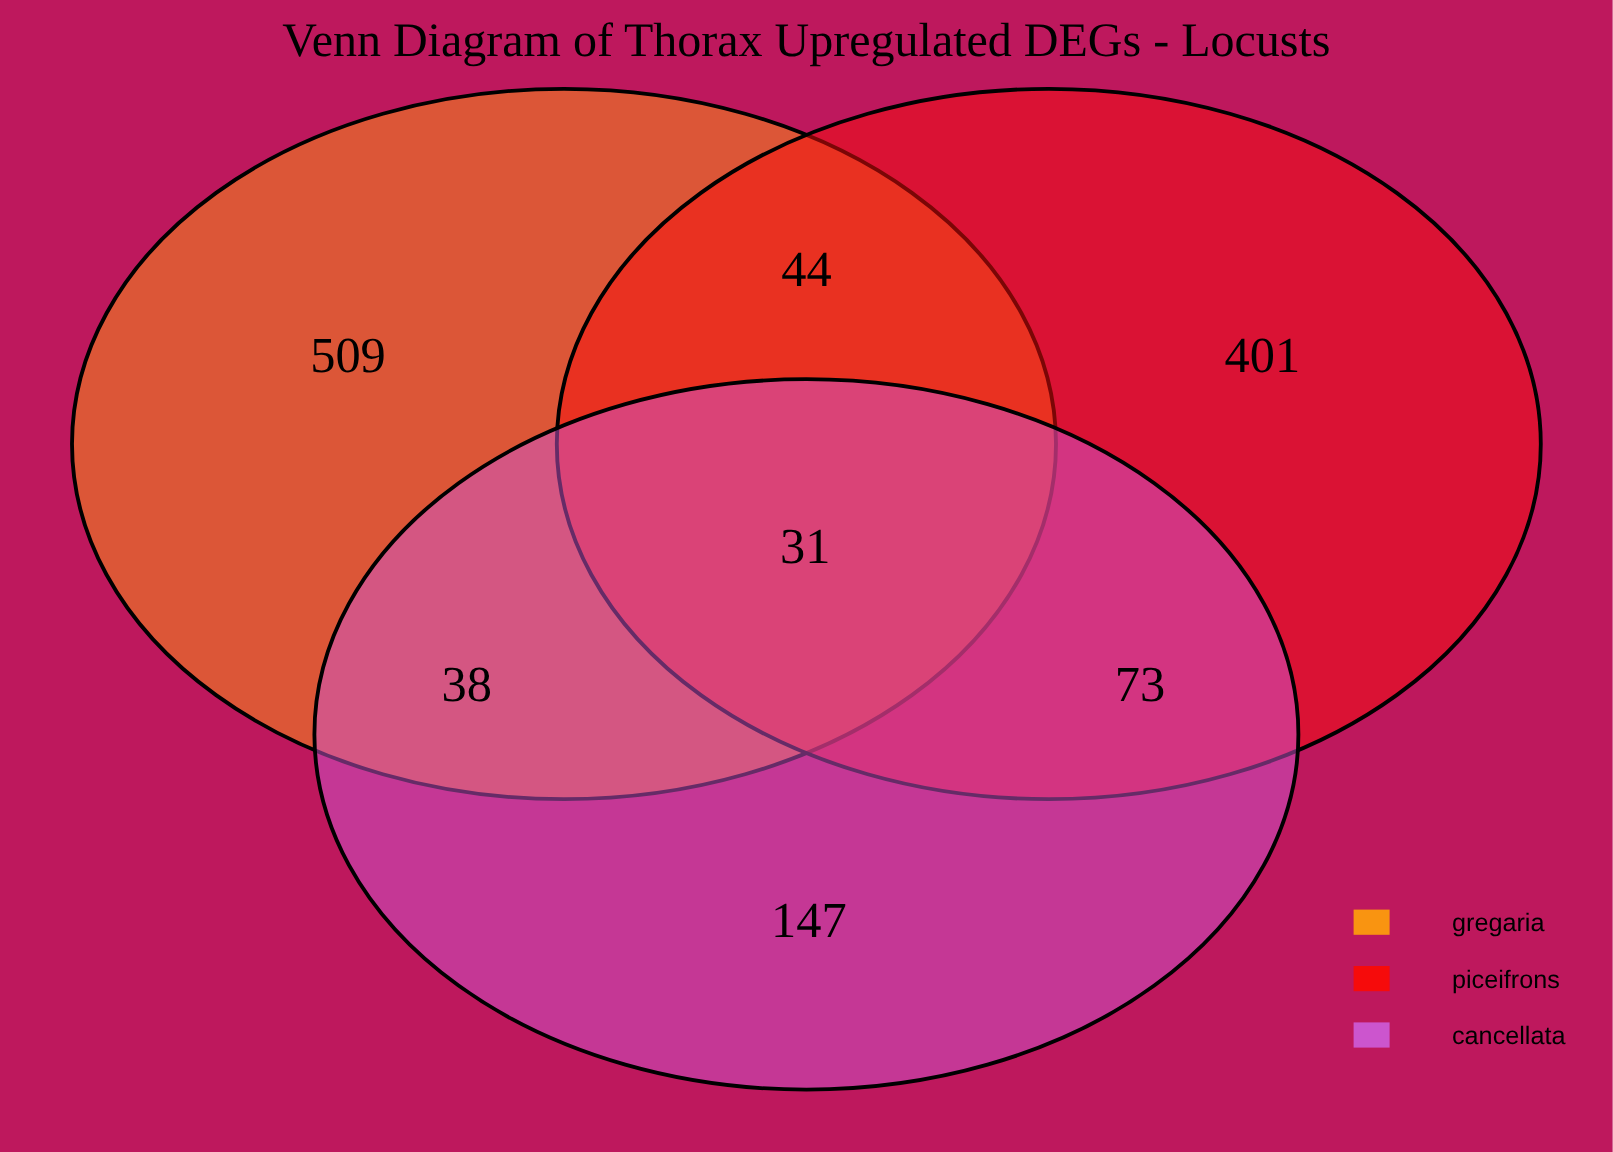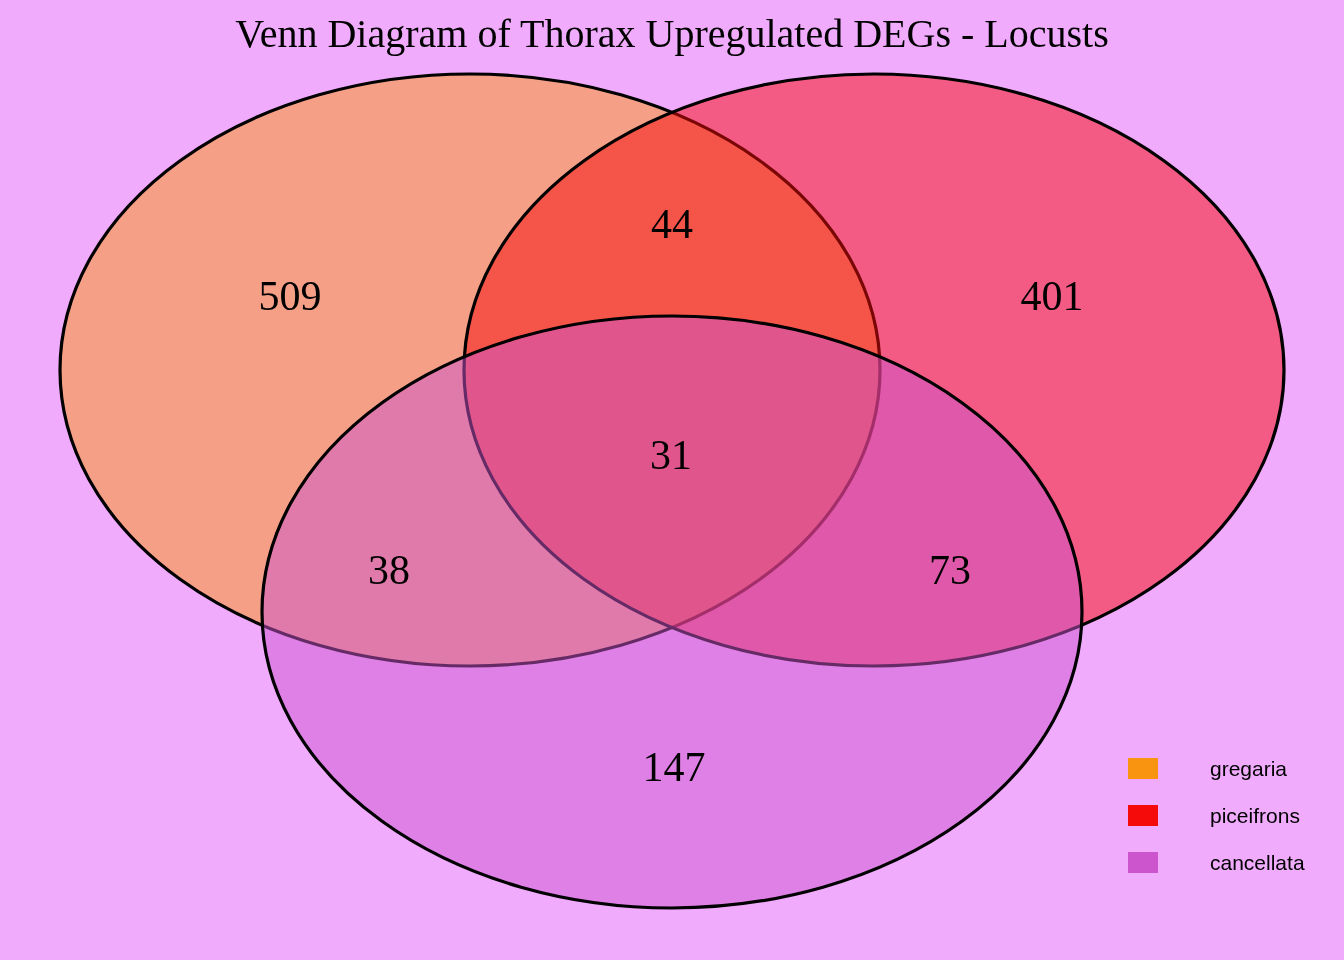--- a/index.html
+++ b/index.html
@@ -7,21 +7,21 @@
     padding: 0;
     width: 1344px;
     height: 960px;
     background: #ffffff;
     overflow: hidden;
   }
   .stage {
     position: relative;
     width: 1344px;
     height: 960px;
-    background: #f0abfc;
+    background: #be185d;
   }
   svg { display: block; }
   .venn-ellipse {
     fill-opacity: 0.5;
     stroke: #000000;
     stroke-width: 3.2;
   }
   .chart-title {
     font-family: "Liberation Serif", "DejaVu Serif", serif;
     font-size: 40px;

